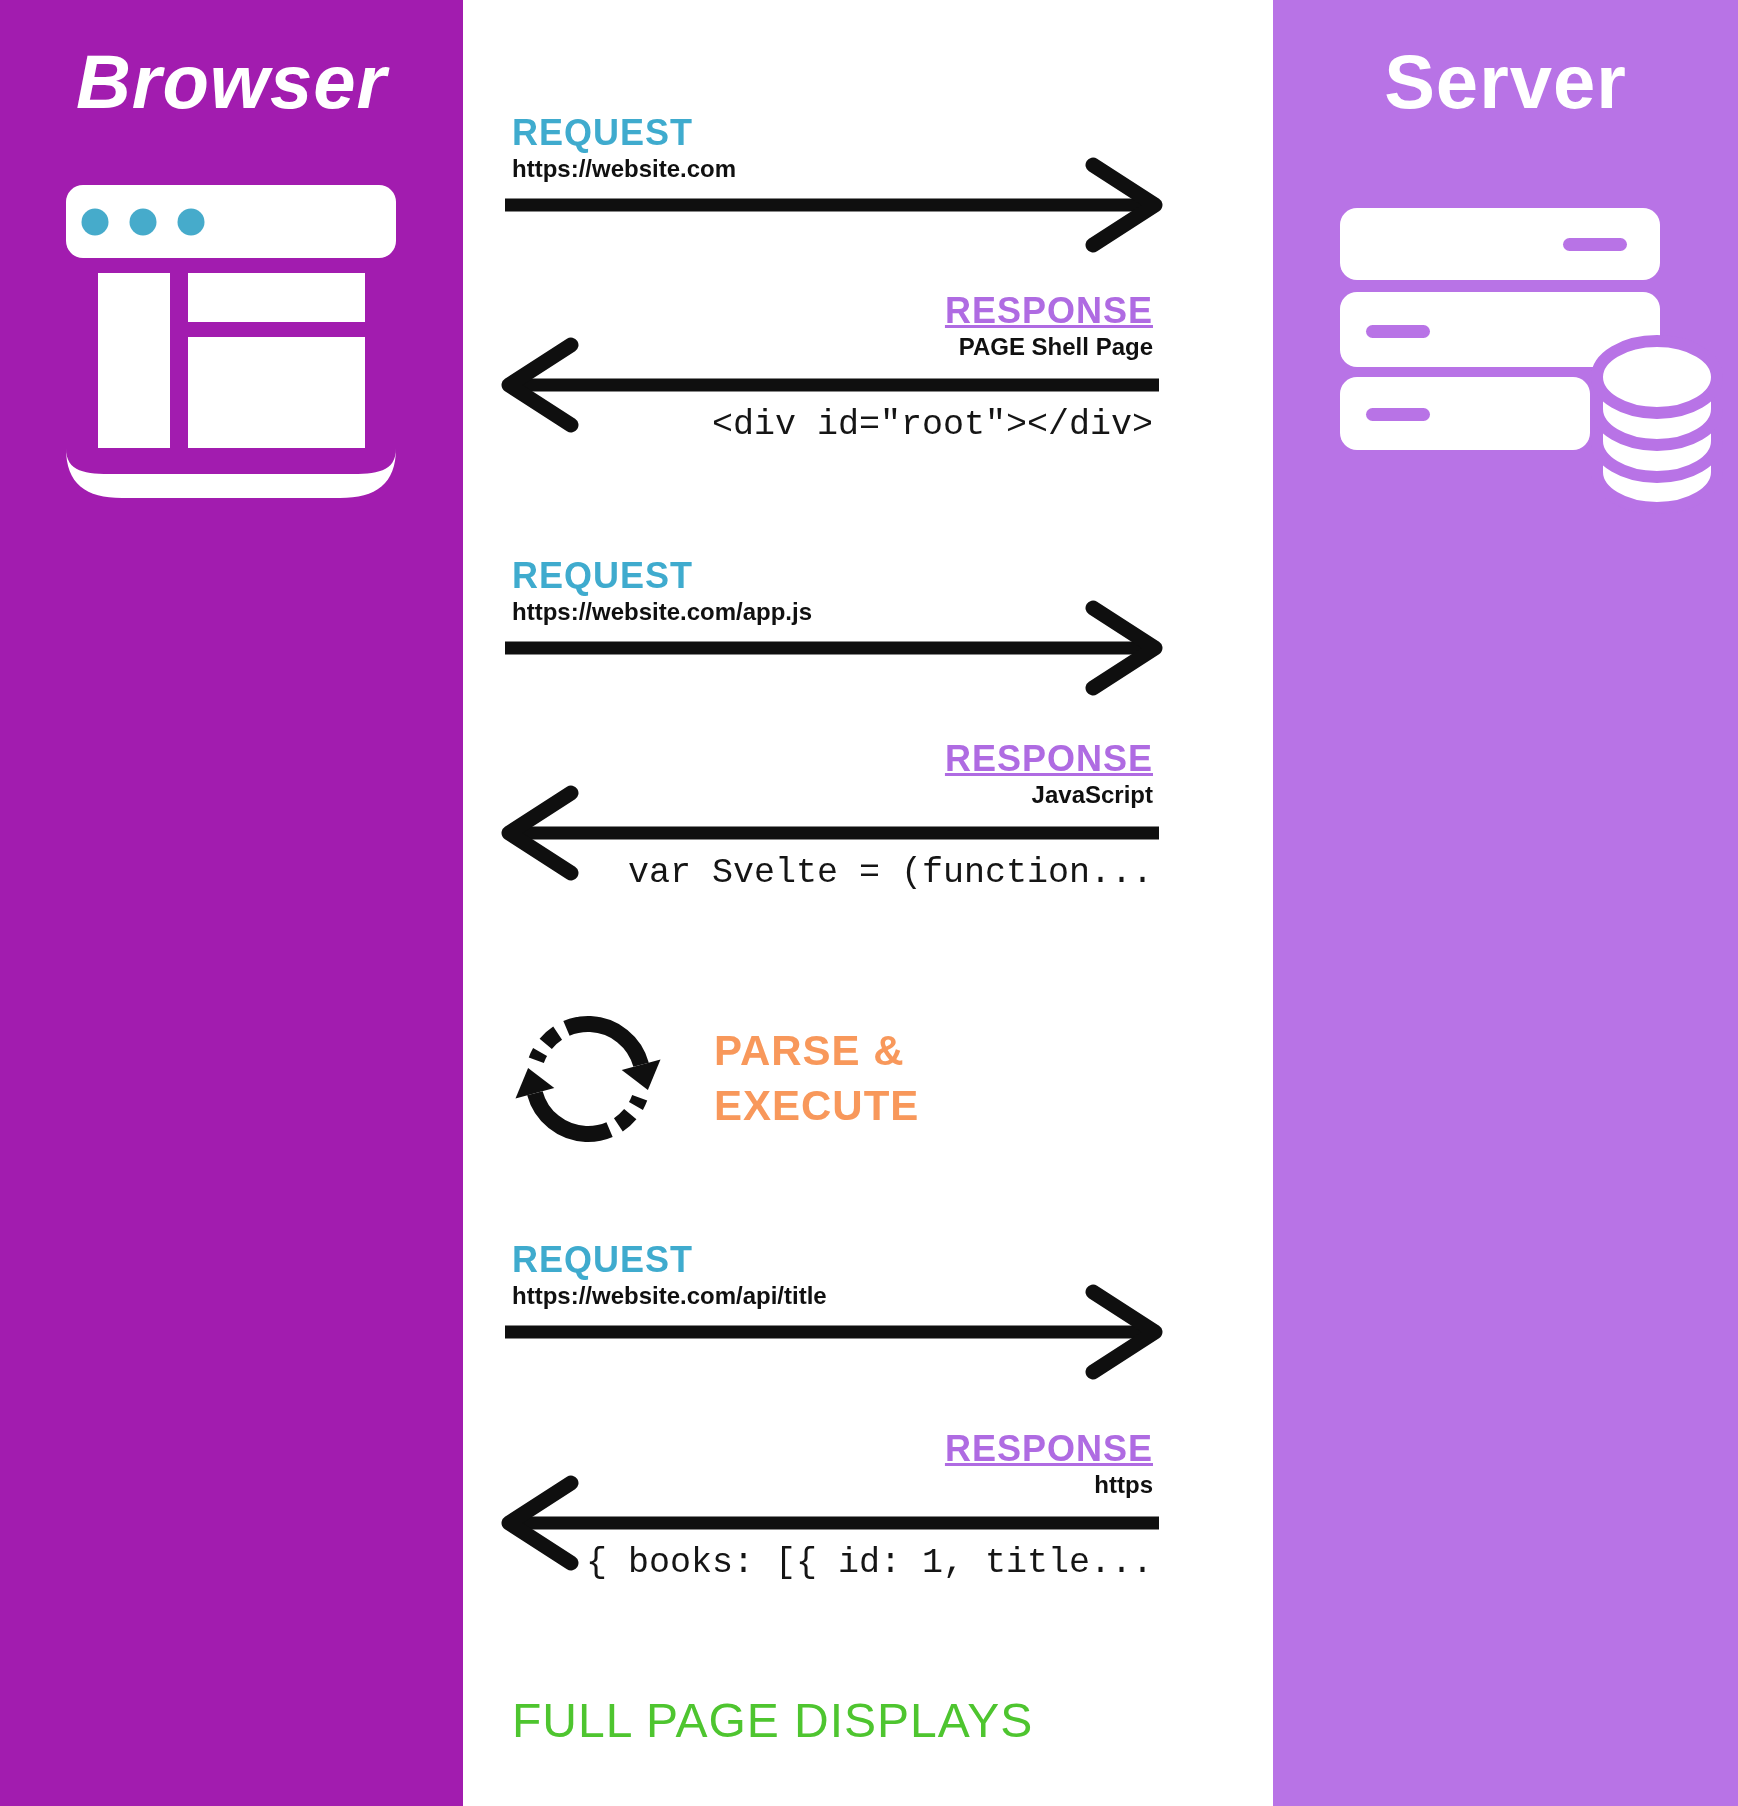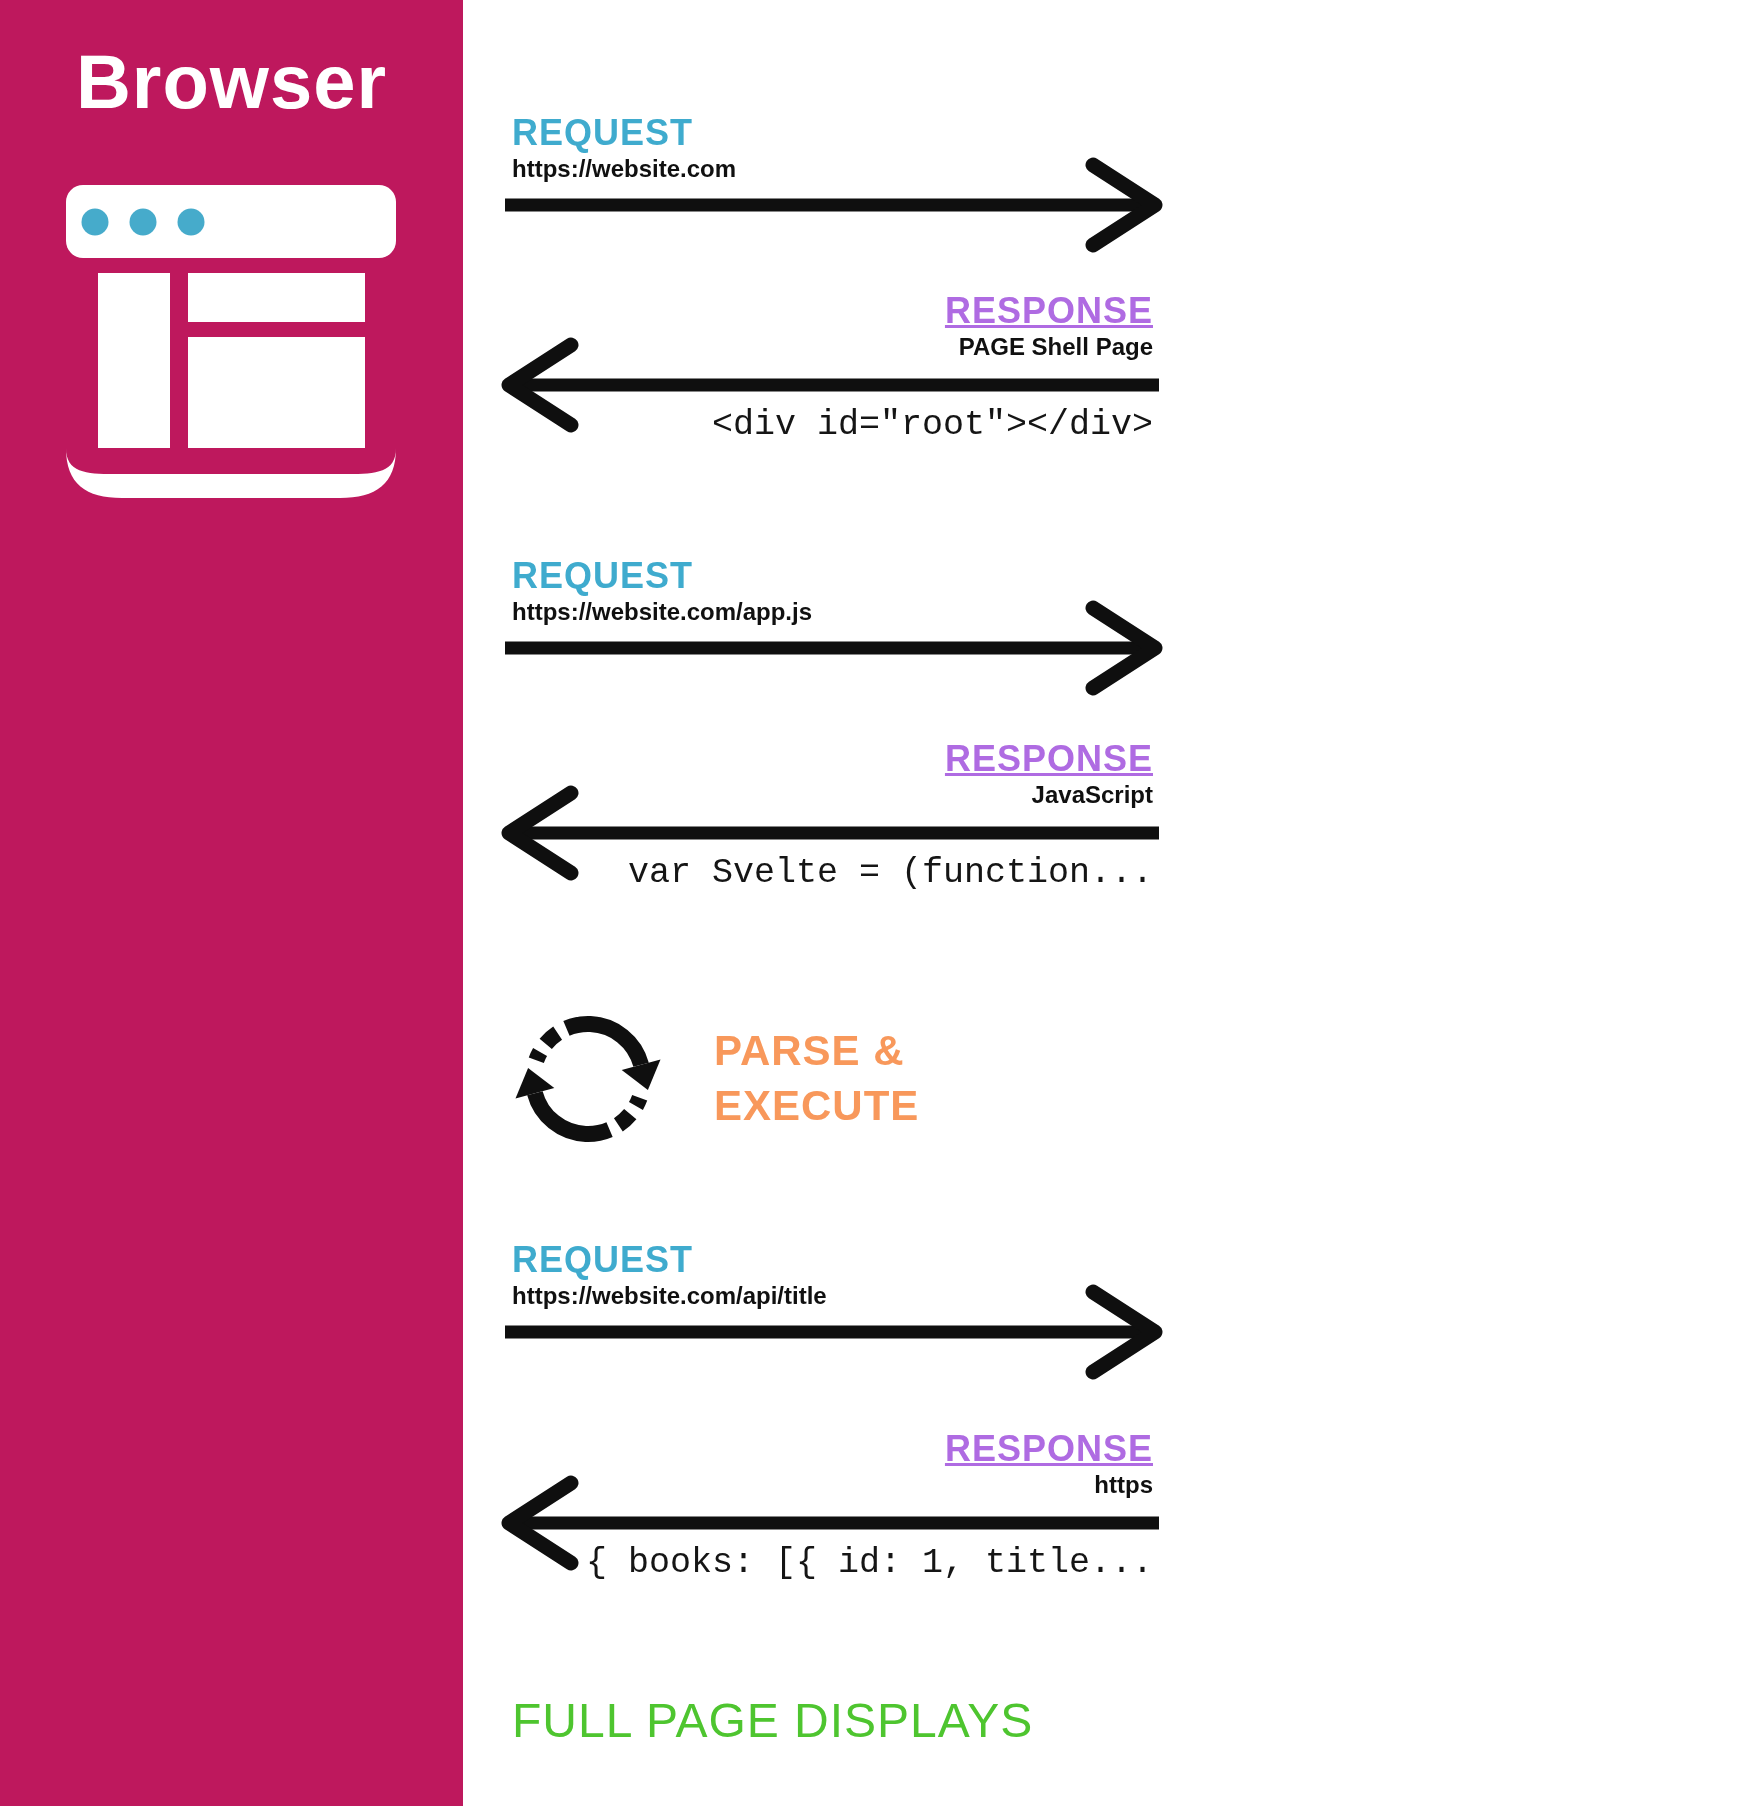--- a/index.html
+++ b/index.html
@@ -1,19 +1,19 @@
 <!DOCTYPE html>
 <html><head>
 <meta charset="utf-8">
 <style>
   html,body{margin:0;padding:0;background:#ffffff;}
   .canvas{position:relative;width:1738px;height:1806px;background:#ffffff;
           font-family:"Liberation Sans",sans-serif;overflow:hidden;}
   .col{position:absolute;top:0;height:1806px;}
-  .col-blue{left:0;width:463px;background:#be185d;}
+  .col-blue{left:0;width:463px;background:#a21caf;font-style:italic;}
   .col-mid{left:463px;width:810px;background:#ffffff;}
   .col-purple{left:1273px;width:465px;background:#B873E6;}
   .col-title{position:absolute;top:38px;left:0;right:0;text-align:center;
              color:#ffffff;font-size:76px;font-weight:700;letter-spacing:1px;}
   .icon-wrap{position:absolute;}
   .browser-icon{left:66px;top:185px;width:330px;height:315px;}
   .server-icon{left:67px;top:208px;width:385px;height:310px;}
 
   .step{position:absolute;left:0;right:0;height:170px;}
   .a-label{position:absolute;top:0;font-size:36px;font-weight:700;letter-spacing:1px;text-align:right;}
@@ -127,14 +127,33 @@
         <line x1="13" y1="48" x2="661" y2="48" stroke="#0F0F0F" stroke-width="13"></line>
         <polyline points="73,8 11,48 73,88" fill="none" stroke="#0F0F0F" stroke-width="15" stroke-linecap="round" stroke-linejoin="round"></polyline>
       </svg>
       <div class="a-code">{ books: [{ id: 1, title...</div>
     </div>
 
     <div class="status-line" style="top:1693px">FULL PAGE DISPLAYS</div>
 
   </div>
 
+  <div class="col col-purple">
+    <div class="col-title">Server</div>
+    <div class="icon-wrap server-icon">
+      <svg width="385" height="310" viewBox="0 0 385 310" xmlns="http://www.w3.org/2000/svg">
+        <rect x="0" y="0" width="320" height="72" rx="17" fill="#ffffff"></rect>
+        <rect x="0" y="84" width="320" height="75" rx="17" fill="#ffffff"></rect>
+        <rect x="0" y="169" width="250" height="73" rx="17" fill="#ffffff"></rect>
+        <rect x="223" y="30" width="64" height="13" rx="6.5" fill="#B873E6"></rect>
+        <rect x="26" y="117" width="64" height="13" rx="6.5" fill="#B873E6"></rect>
+        <rect x="26" y="200" width="64" height="13" rx="6.5" fill="#B873E6"></rect>
+        <g>
+          <path d="M 257,169 L 257,264 A 60,36 0 0 0 377,264 L 377,169" fill="#ffffff" stroke="#B873E6" stroke-width="12"></path>
+          <path d="M 257,201 A 60,36 0 0 0 377,201" fill="none" stroke="#B873E6" stroke-width="12"></path>
+          <path d="M 257,233 A 60,36 0 0 0 377,233" fill="none" stroke="#B873E6" stroke-width="12"></path>
+          <ellipse cx="317" cy="169" rx="60" ry="36" fill="#ffffff" stroke="#B873E6" stroke-width="12"></ellipse>
+        </g>
+      </svg>
+    </div>
+  </div>
 
 </div>
 
 </body></html>

